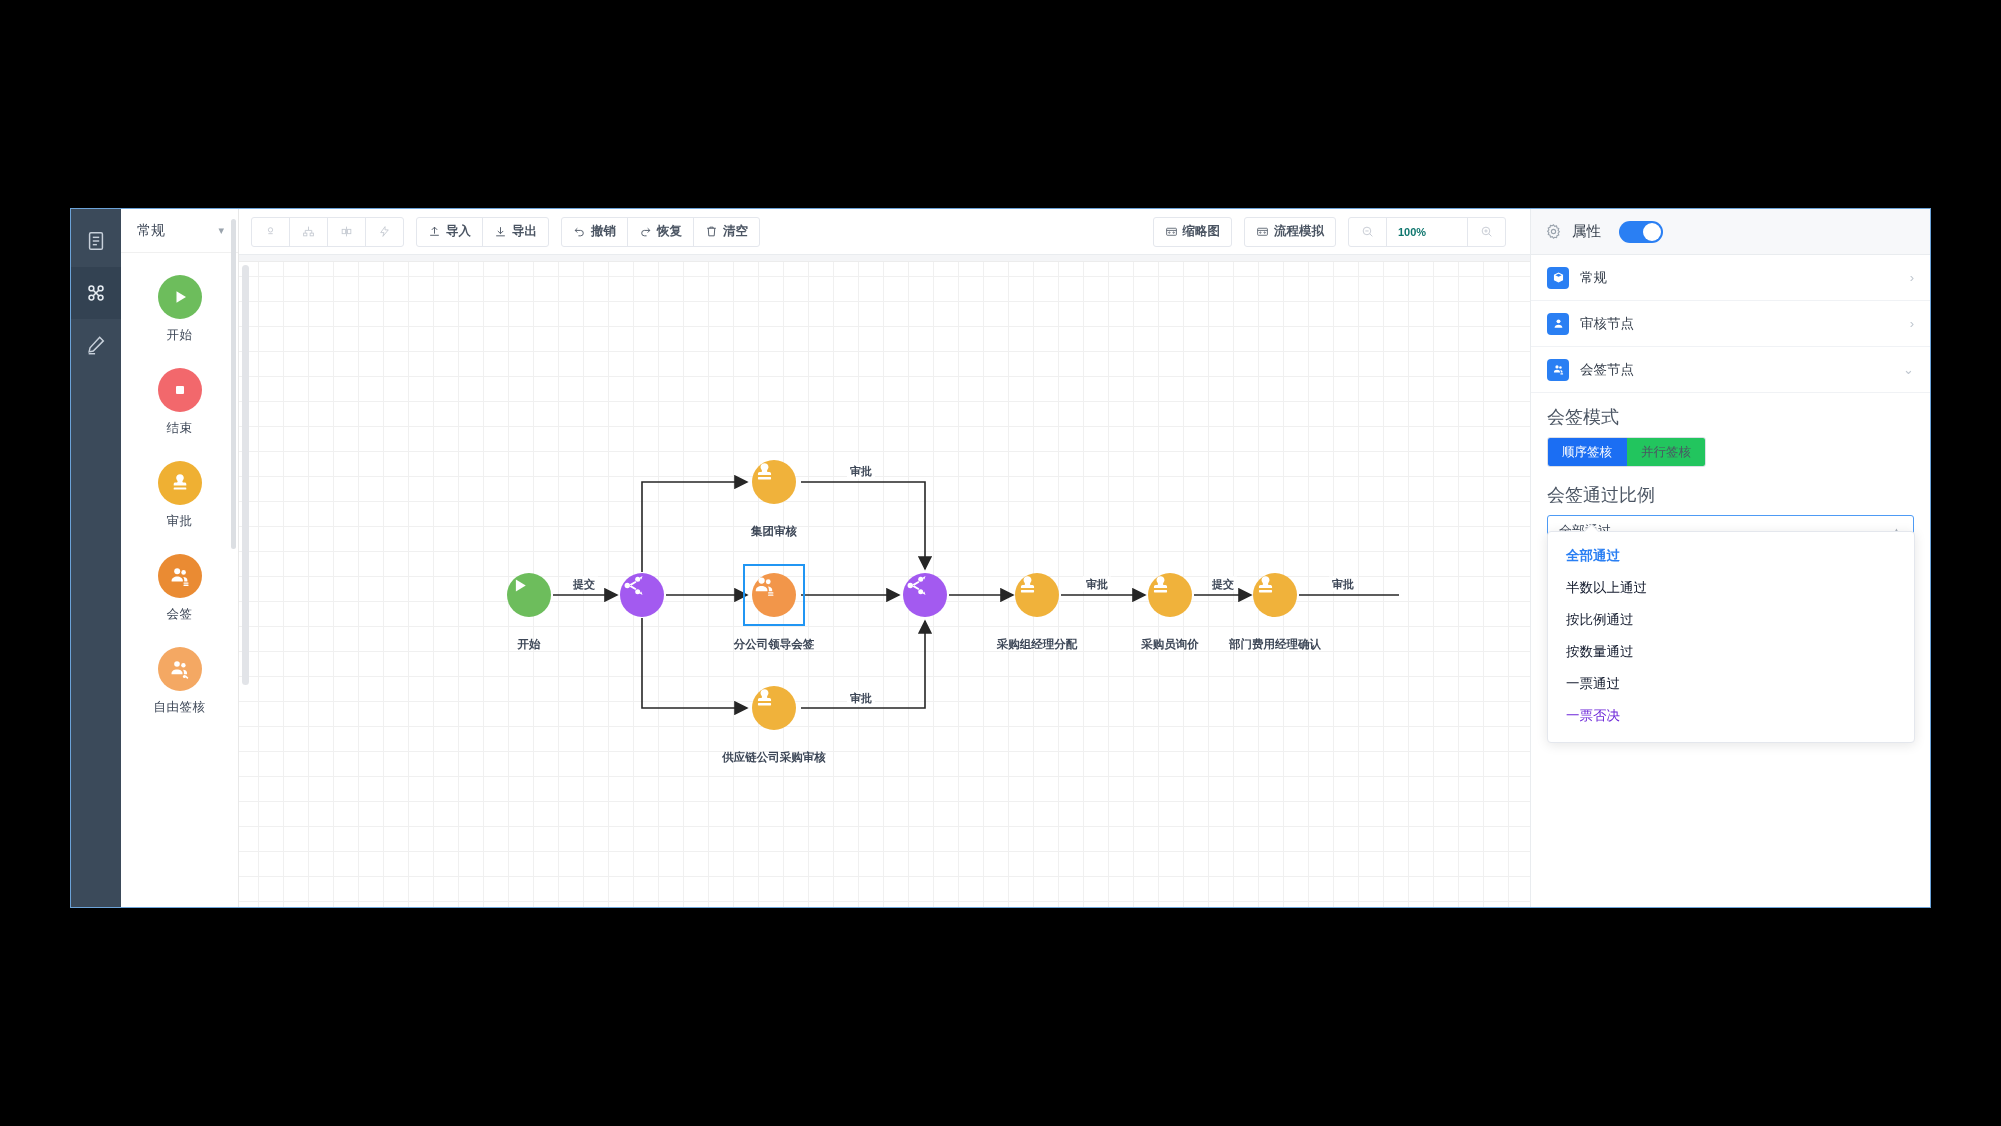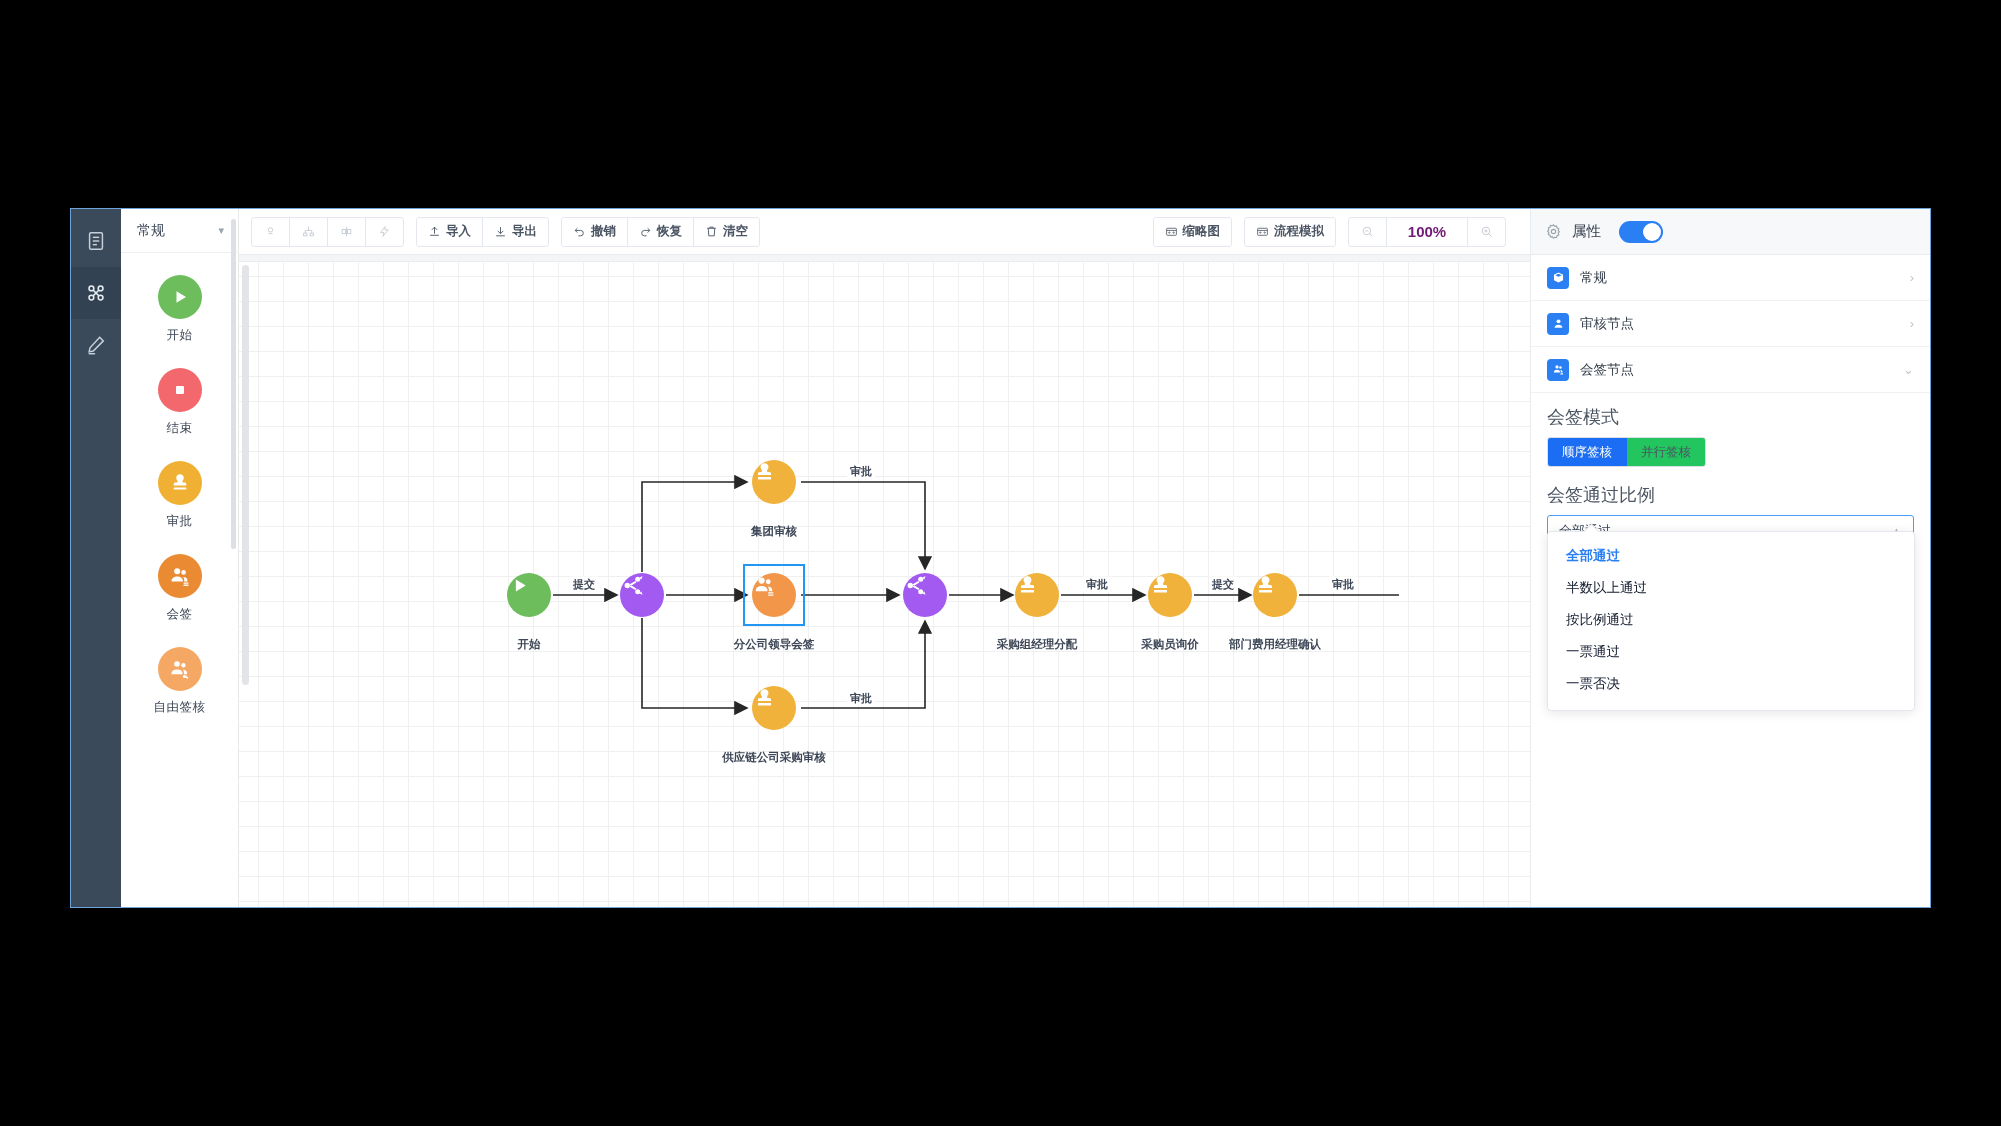--- a/index.html
+++ b/index.html
@@ -107,21 +107,21 @@
     display: flex; align-items: center; gap: 5px;
     font-size: 12.5px; color: #4b5563;
     border-right: 1px solid #e4e7ed;
     cursor: pointer; white-space: nowrap;
   }
   .tb-btn:last-child { border-right: none; }
   .tb-btn.icon-only { padding: 0 12px; color: #c4c9d1; }
   .tb-btn.disabled { color: #c4c9d1; cursor: default; }
   .tb-btn svg { width: 13px; height: 13px; }
   .tb-right { margin-left: auto; display: flex; align-items: center; }
-  .tb-zoomval { font-size: 15px; color: #701a75; min-width: 58px; text-align: center; }
+  .tb-zoomval { font-size: 11px; color: #0f766e; min-width: 58px; }
 
   .canvas-wrap {
     flex: 1; position: relative; overflow: hidden;
     background: #ffffff;
   }
   .canvas-grid {
     position: absolute; inset: 0;
     background-image:
       linear-gradient(to right, #f0f0f0 1px, transparent 1px),
       linear-gradient(to bottom, #f0f0f0 1px, transparent 1px);
@@ -248,21 +248,21 @@
     content: ""; position: absolute; top: -6px; left: 38px;
     width: 10px; height: 10px; background: #fff;
     border-left: 1px solid #e4e7ed; border-top: 1px solid #e4e7ed;
     transform: rotate(45deg);
   }
   .dd-item {
     height: 32px; display: flex; align-items: center;
     padding: 0 18px; font-size: 13.5px; color: #0f172a; cursor: pointer;
   }
   .dd-item.sel { color: #2a7ff3; font-weight: bold; }
-  .dd-item.dis { color: #0f172a; cursor: not-allowed; }
+  .dd-item.dis { color: #6d28d9; cursor: not-allowed; }
 </style>
 </head>
 <body>
 
 <div id="app">
 
   <div class="rail">
     <div class="rail-btn">
       <svg viewBox="0 0 24 24" fill="none" stroke="currentColor" stroke-width="1.6">
         <rect x="5" y="3" width="14" height="18" rx="1.5"></rect>
@@ -653,17 +653,18 @@
       <div class="select-box">
         <span>全部通过</span>
         <span class="select-caret">▲</span>
       </div>
     </div>
 
     <div class="dropdown" id="ratio-dropdown">
         <div class="dd-item sel">全部通过</div>
         <div class="dd-item">半数以上通过</div>
         <div class="dd-item">按比例通过</div>
+        <div class="dd-item">按数量通过</div>
         <div class="dd-item">一票通过</div>
         <div class="dd-item dis">一票否决</div>
       </div>
   </div>
 </div>
 
 </body></html>

